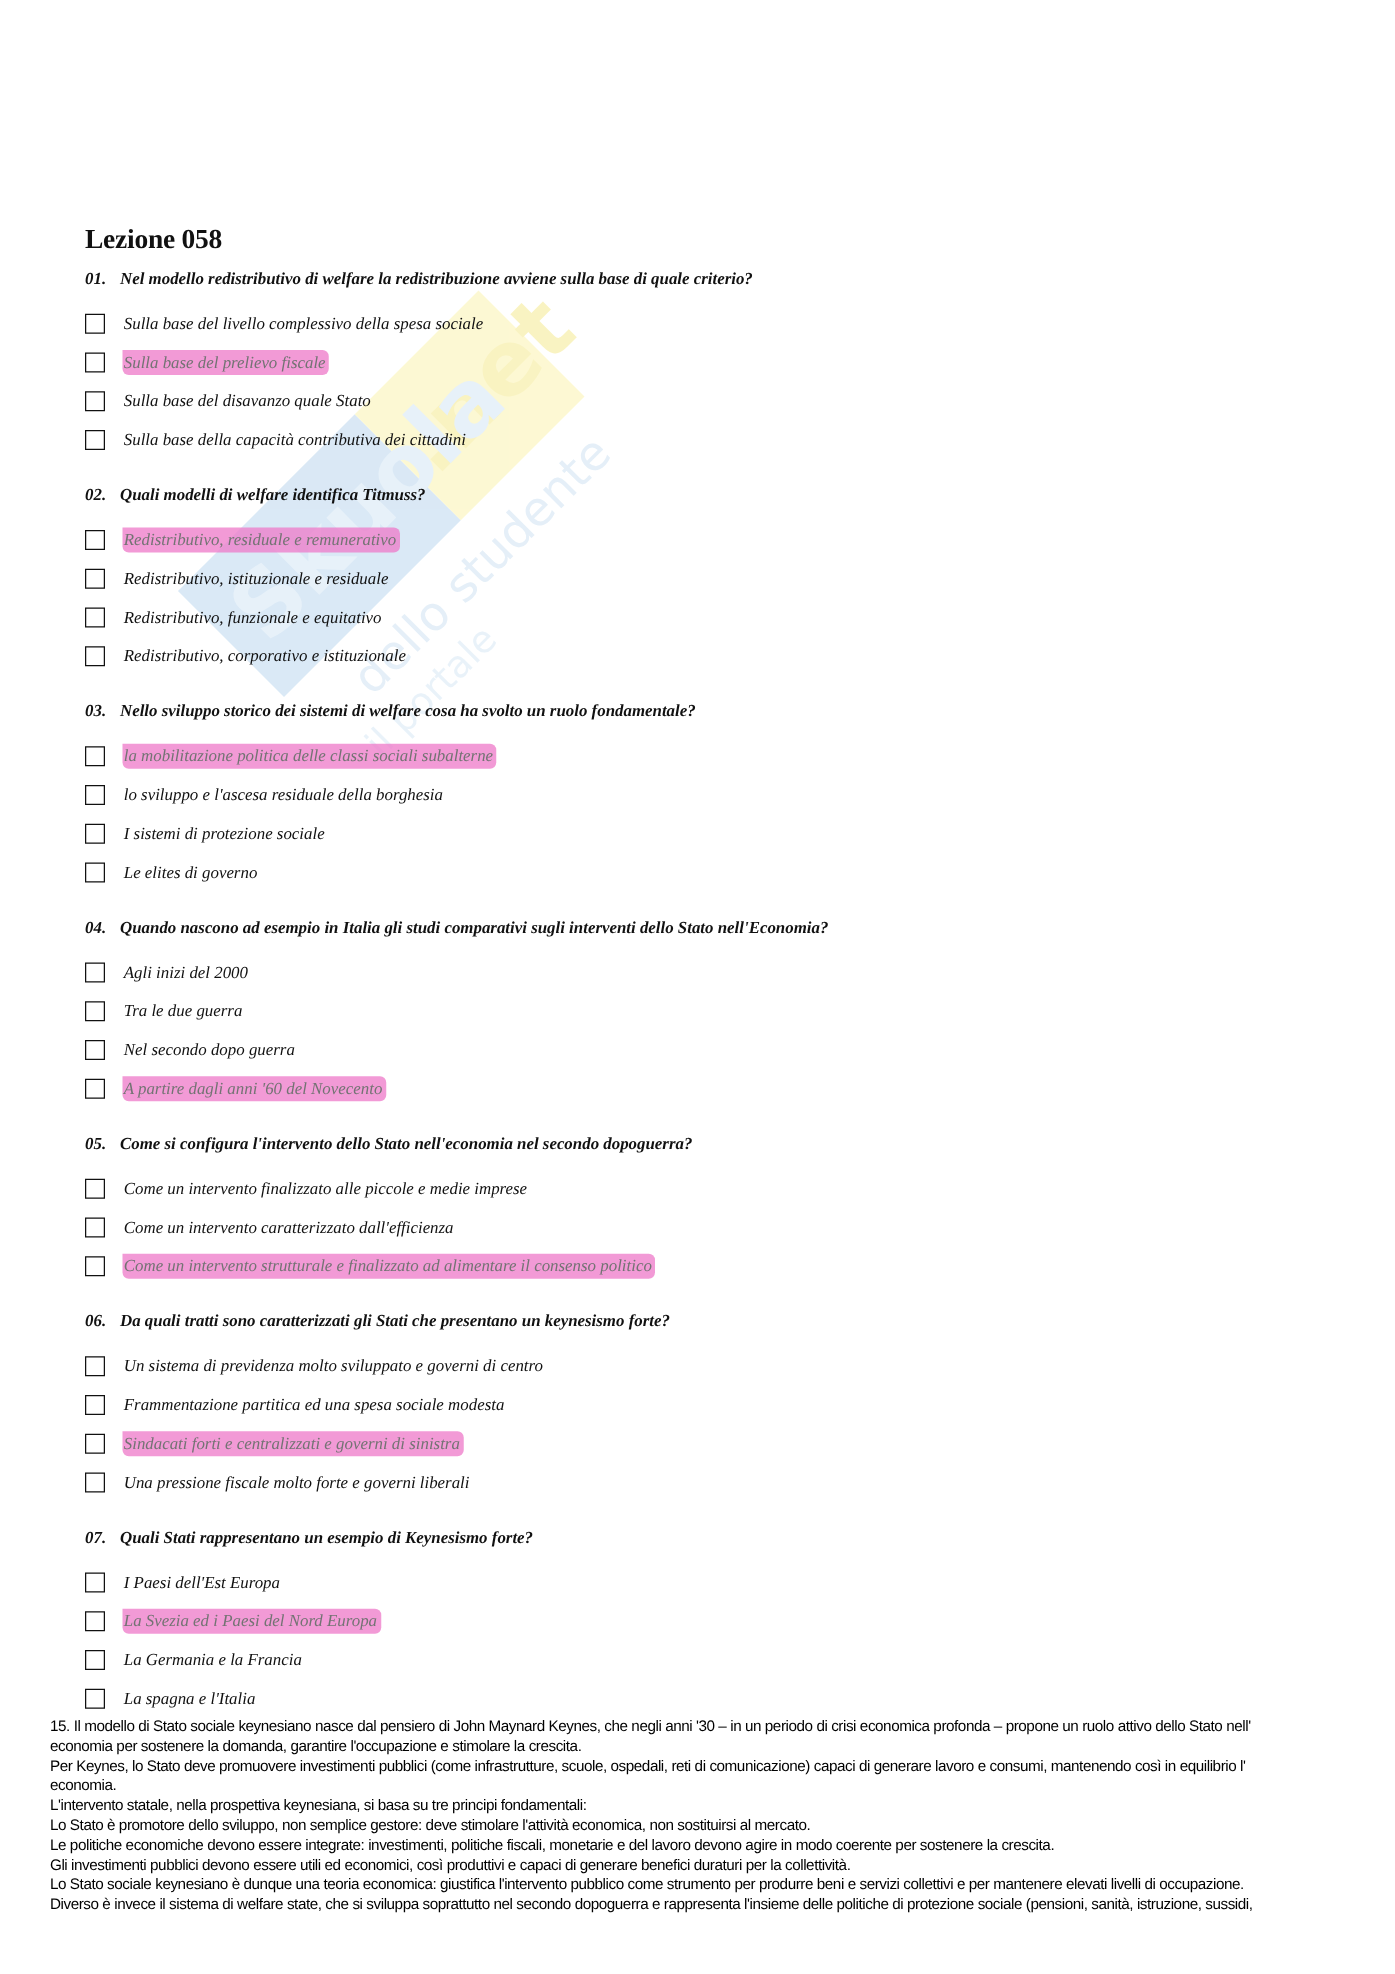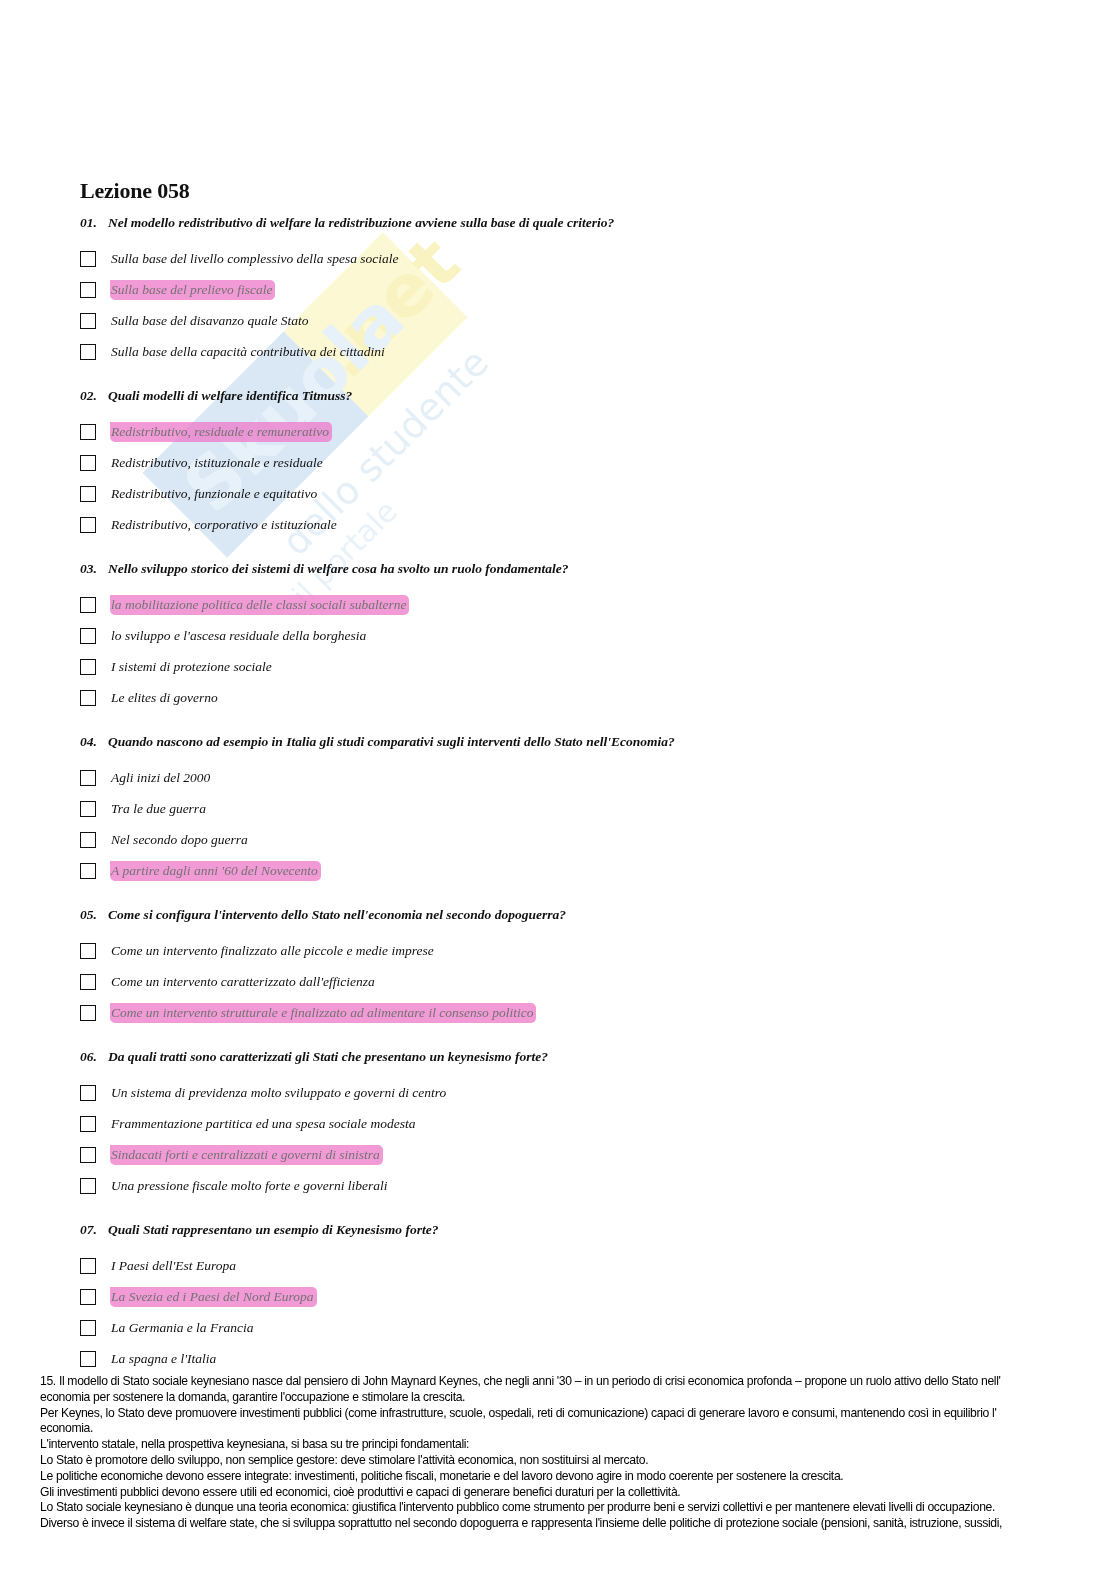--- a/index.html
+++ b/index.html
@@ -19,21 +19,21 @@
       position: absolute;
       left: 95px;
       top: 185px;
       width: 420px;
       height: 420px;
       pointer-events: none;
       z-index: 0;
     }
     .page {
       position: absolute;
-      left: 80px;
+      left: 68px;
       top: 178px;
       width: 1000px;
       z-index: 1;
     }
     .lesson-title {
       font-weight: bold;
       font-size: 22px;
       margin: 0 0 10px 0;
       letter-spacing: -0.2px;
     }
@@ -246,16 +246,16 @@
 </div>
 
 <div class="notes" id="notes">
     <p>15. Il modello di Stato sociale keynesiano nasce dal pensiero di John Maynard Keynes, che negli anni '30 – in un periodo di crisi economica profonda – propone un ruolo attivo dello Stato nell'</p>
     <p>economia per sostenere la domanda, garantire l'occupazione e stimolare la crescita.</p>
     <p>Per Keynes, lo Stato deve promuovere investimenti pubblici (come infrastrutture, scuole, ospedali, reti di comunicazione) capaci di generare lavoro e consumi, mantenendo così in equilibrio l'</p>
     <p>economia.</p>
     <p>L'intervento statale, nella prospettiva keynesiana, si basa su tre principi fondamentali:</p>
     <p>Lo Stato è promotore dello sviluppo, non semplice gestore: deve stimolare l'attività economica, non sostituirsi al mercato.</p>
     <p>Le politiche economiche devono essere integrate: investimenti, politiche fiscali, monetarie e del lavoro devono agire in modo coerente per sostenere la crescita.</p>
-    <p>Gli investimenti pubblici devono essere utili ed economici, cioè produttivi e capaci di generare benefici duraturi per la collettività.</p>
+    <p>Gli investimenti pubblici devono essere utili ed economici, così produttivi e capaci di generare benefici duraturi per la collettività.</p>
     <p>Lo Stato sociale keynesiano è dunque una teoria economica: giustifica l'intervento pubblico come strumento per produrre beni e servizi collettivi e per mantenere elevati livelli di occupazione.</p>
     <p>Diverso è invece il sistema di welfare state, che si sviluppa soprattutto nel secondo dopoguerra e rappresenta l'insieme delle politiche di protezione sociale (pensioni, sanità, istruzione, sussidi,</p>
   </div>
 
 </body></html>

